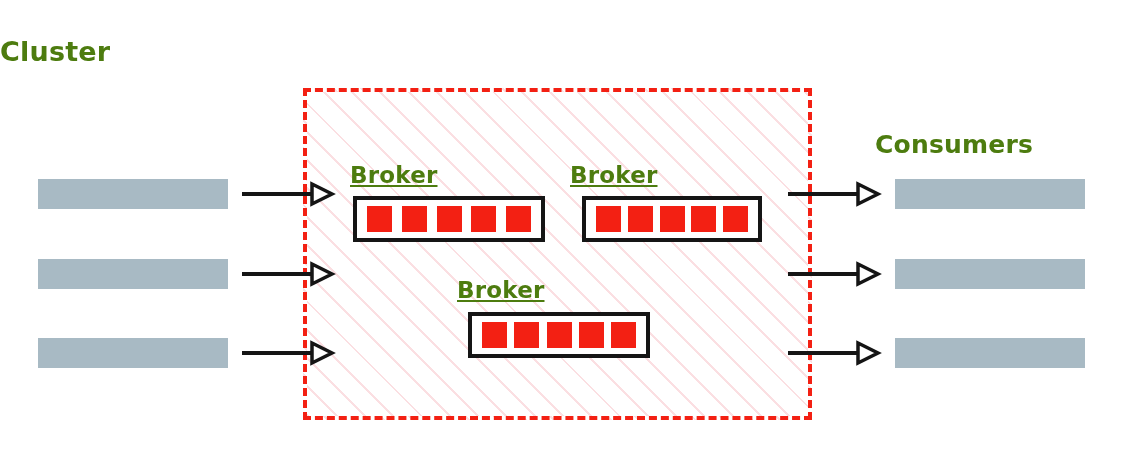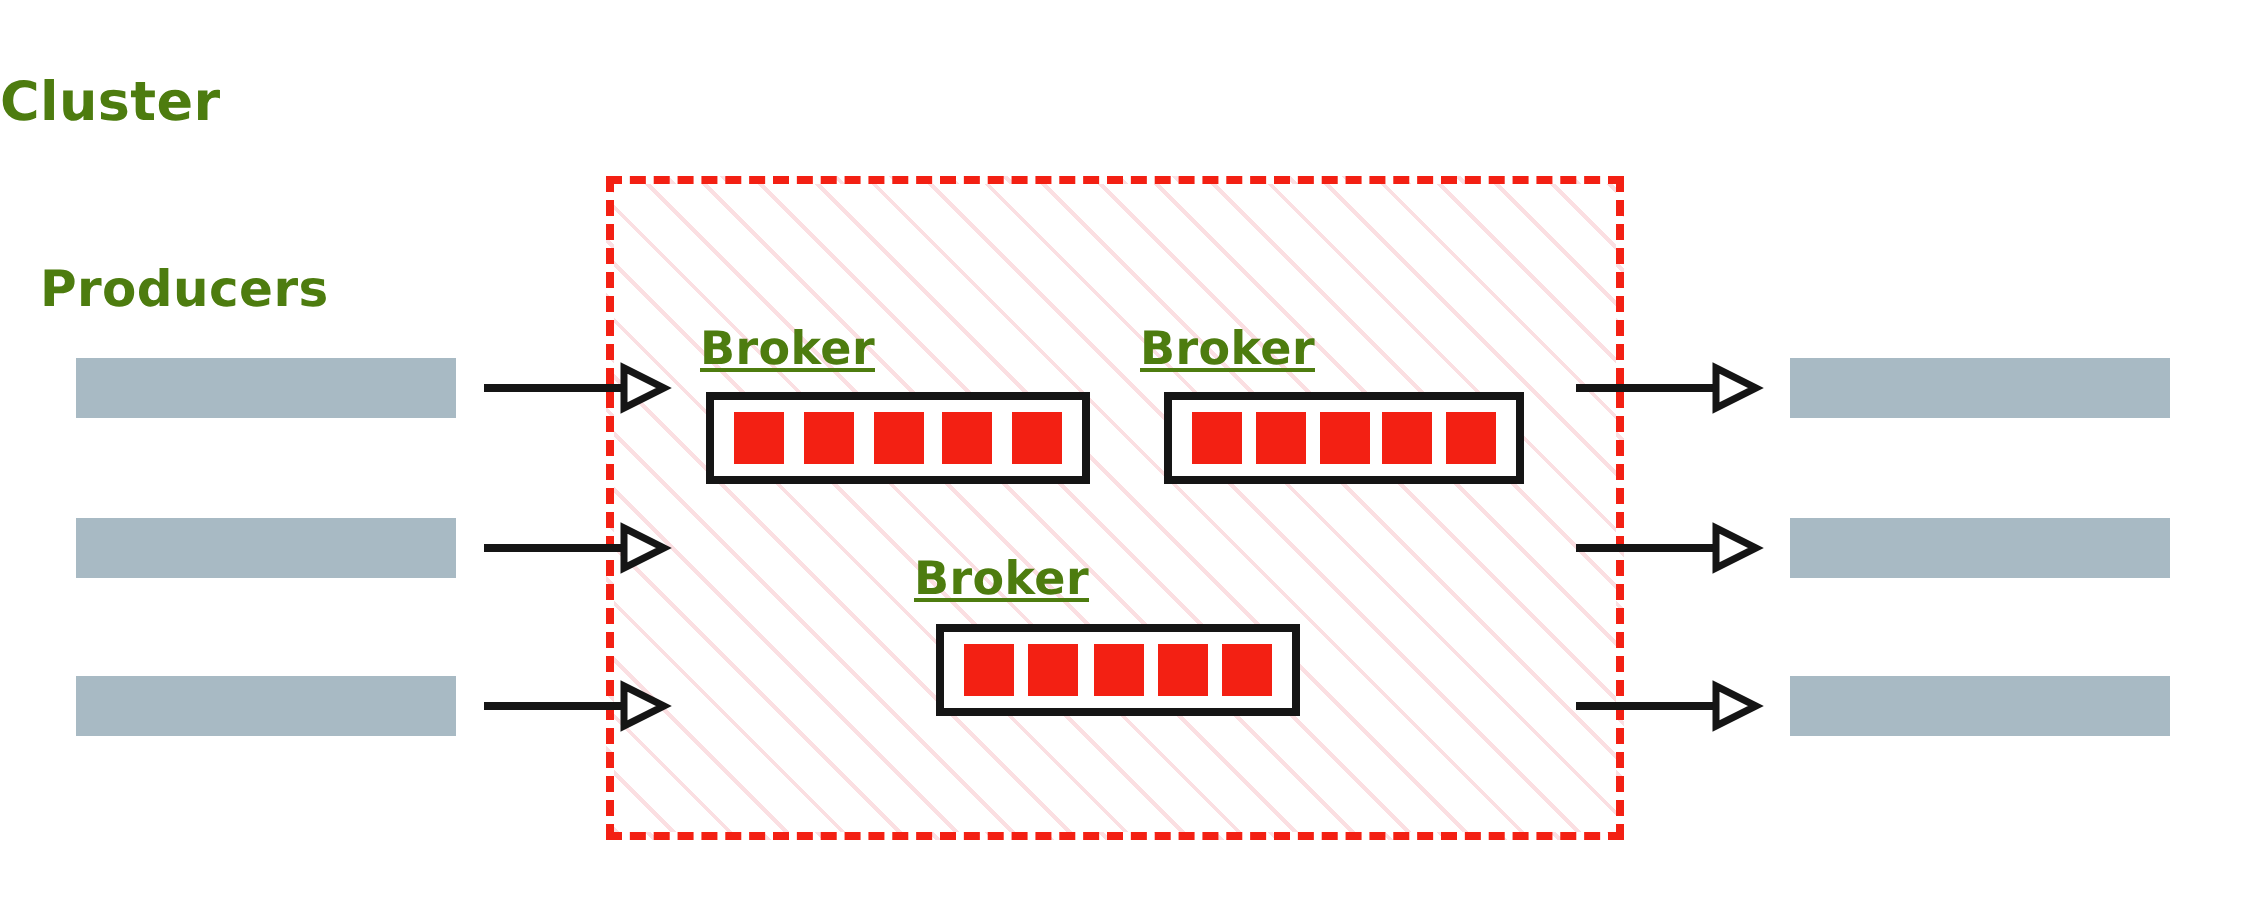--- a/index.html
+++ b/index.html
@@ -121,21 +121,21 @@
   }
 </style>
 </head>
 <body>
 
 <div id="canvas">
 
   <div class="cluster-box"></div>
 
   <div class="label label-cluster">Cluster</div>
-  <div class="label label-producers">Producers</div>
+  <div class="label label-consumers">Consumers</div>
 
   <div class="endpoint-bar producer-bar row-1"></div>
   <div class="endpoint-bar producer-bar row-2"></div>
   <div class="endpoint-bar producer-bar row-3"></div>
 
   <div class="endpoint-bar consumer-bar row-1"></div>
   <div class="endpoint-bar consumer-bar row-2"></div>
   <div class="endpoint-bar consumer-bar row-3"></div>
 
   <div class="arrow arrow-in row-1">

